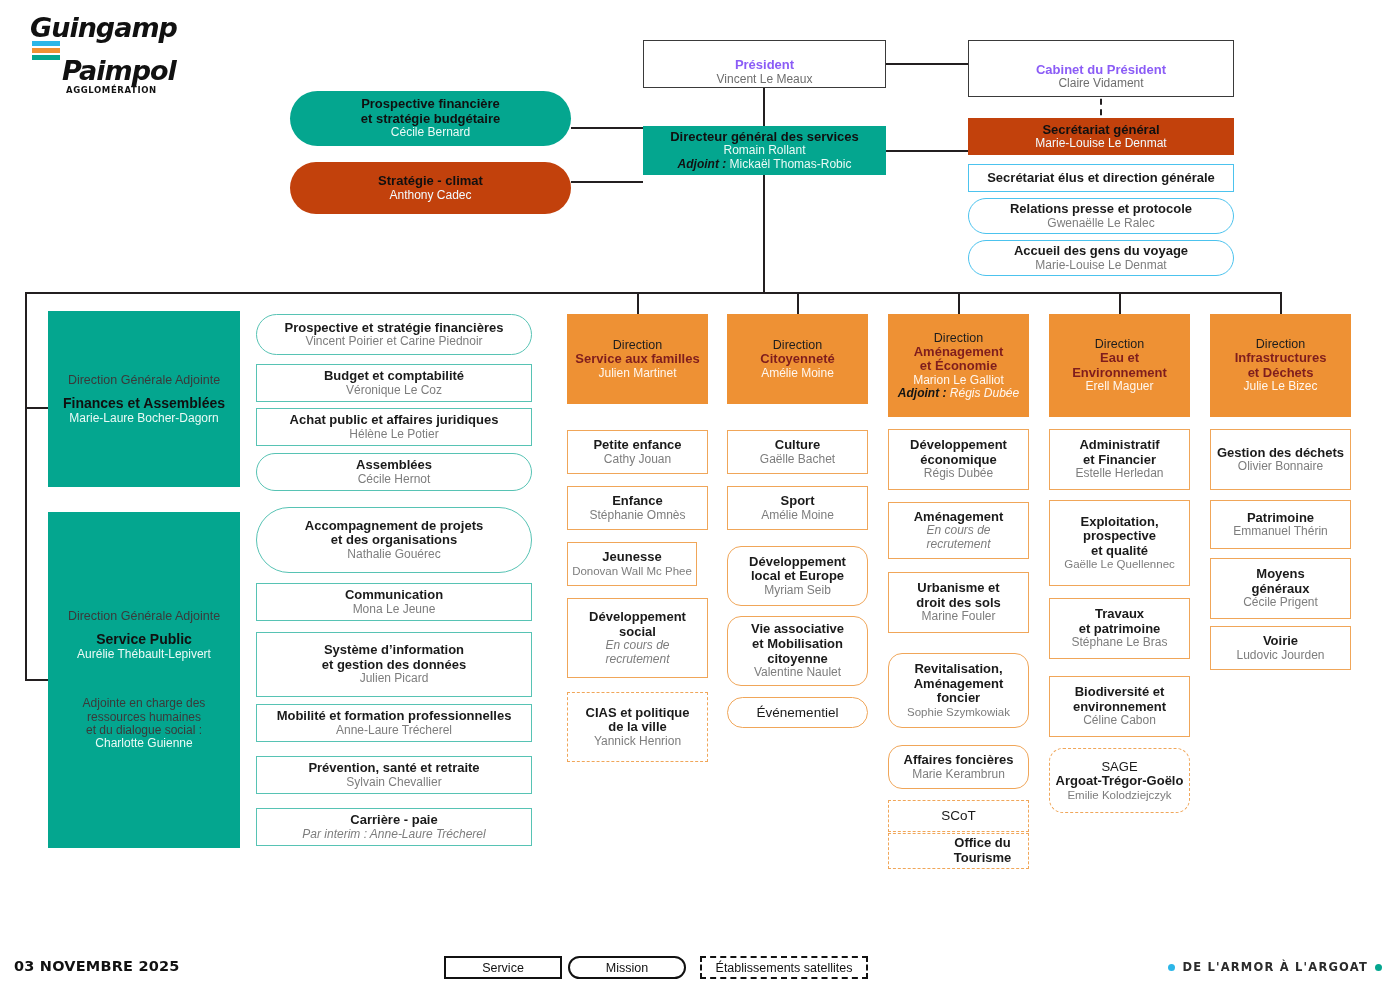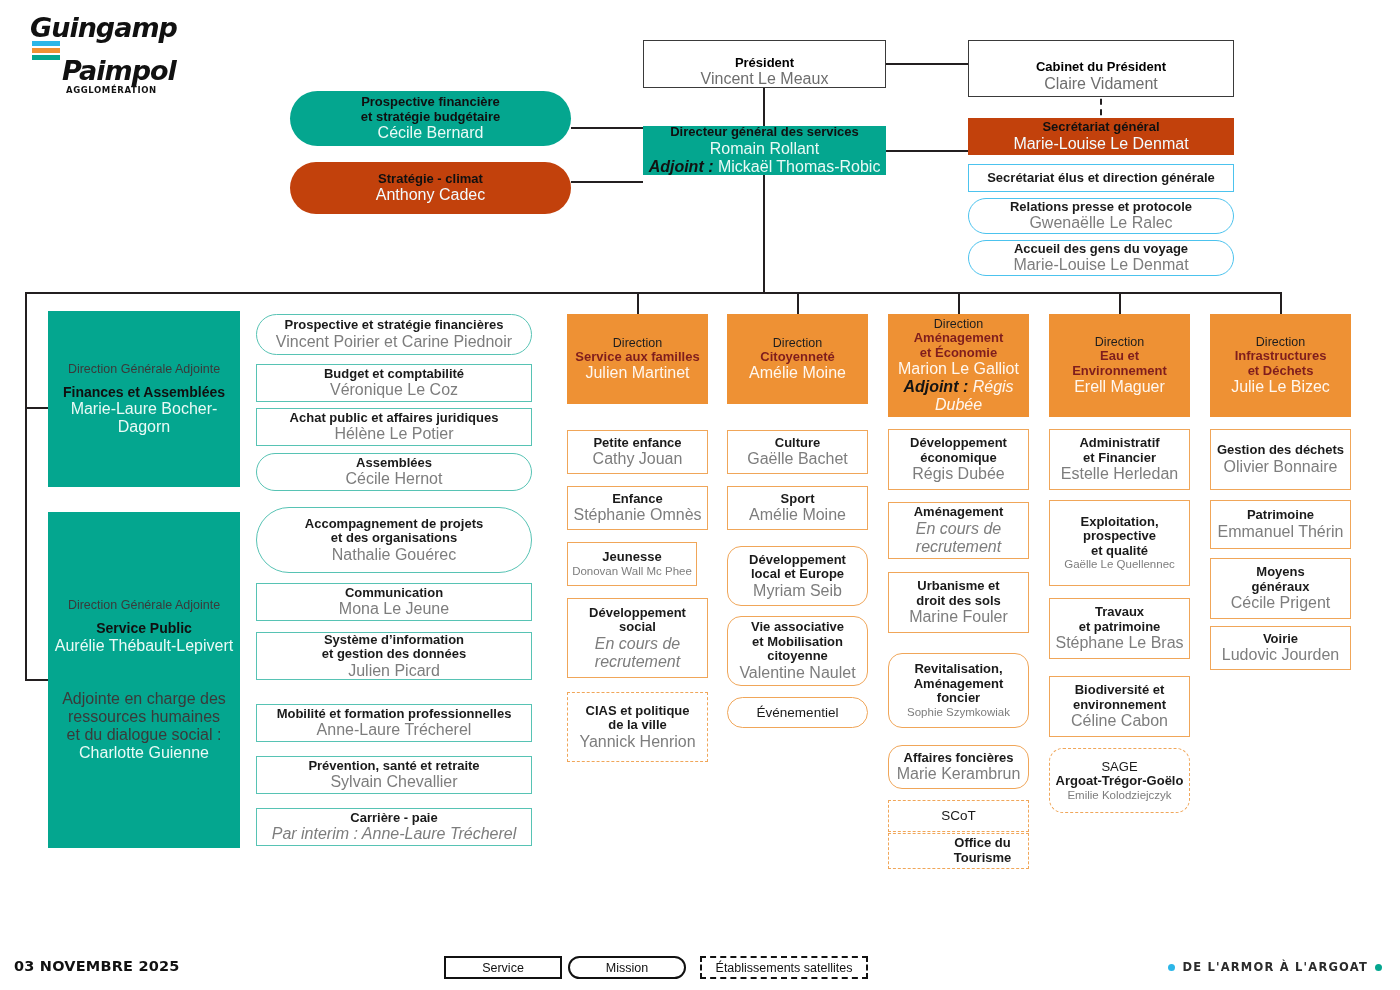--- a/index.html
+++ b/index.html
@@ -29,27 +29,27 @@
     margin-left:36px; margin-top:1px; color:#111;
   }
 
   
   .node{
     position:absolute; display:flex; flex-direction:column;
     align-items:center; justify-content:center; text-align:center;
     background:#fff; line-height:1.12;
   }
   .node .t{ font-weight:bold; font-size:13px; }
-  .node .s{ font-size:16px; color:#7d7d7d; }
+  .node .s{ font-size:12px; color:#7d7d7d; }
   .node .s.it{ font-style:italic; }
   .node .s.dark{ color:#3a3a3a; }
 
   
   .plain{ border:1.3px solid #3a3a3a; }
-  .plain .t{ color:#000000;margin-top:16px; }
+  .plain .t{ color:#8b5cf6;margin-top:16px; }
   .plain .s{ color:#6e6e6e; }
 
   .fill-teal{ background:#04A68F; border:none; }
   .fill-teal .t{ color:#101010; }
   .fill-teal .s{ color:#eafaf6; }
 
   .fill-cyan{ background:#c2410c; border:none; }
   .fill-cyan .t{ color:#101010; }
   .fill-cyan .s{ color:#f2fbff; }
 
@@ -219,21 +219,21 @@
 
 <div class="node out-teal round" style="left:256px; top:507px; width:276px; height:66px;">
   <div class="t">Accompagnement de projets</div>
   <div class="t">et des organisations</div>
   <div class="s">Nathalie Gouérec</div>
 </div>
 <div class="node out-teal" style="left:256px; top:583px; width:276px; height:38px;">
   <div class="t">Communication</div>
   <div class="s">Mona Le Jeune</div>
 </div>
-<div class="node out-teal" style="left:256px; top:632px; width:276px; height:48px;">
+<div class="node out-teal" style="left:256px; top:632px; width:276px; height:65px;">
   <div class="t">Système d’information</div>
   <div class="t">et gestion des données</div>
   <div class="s">Julien Picard</div>
 </div>
 <div class="node out-teal" style="left:256px; top:704px; width:276px; height:38px;">
   <div class="t">Mobilité et formation professionnelles</div>
   <div class="s">Anne-Laure Trécherel</div>
 </div>
 <div class="node out-teal" style="left:256px; top:756px; width:276px; height:38px;">
   <div class="t">Prévention, santé et retraite</div>

